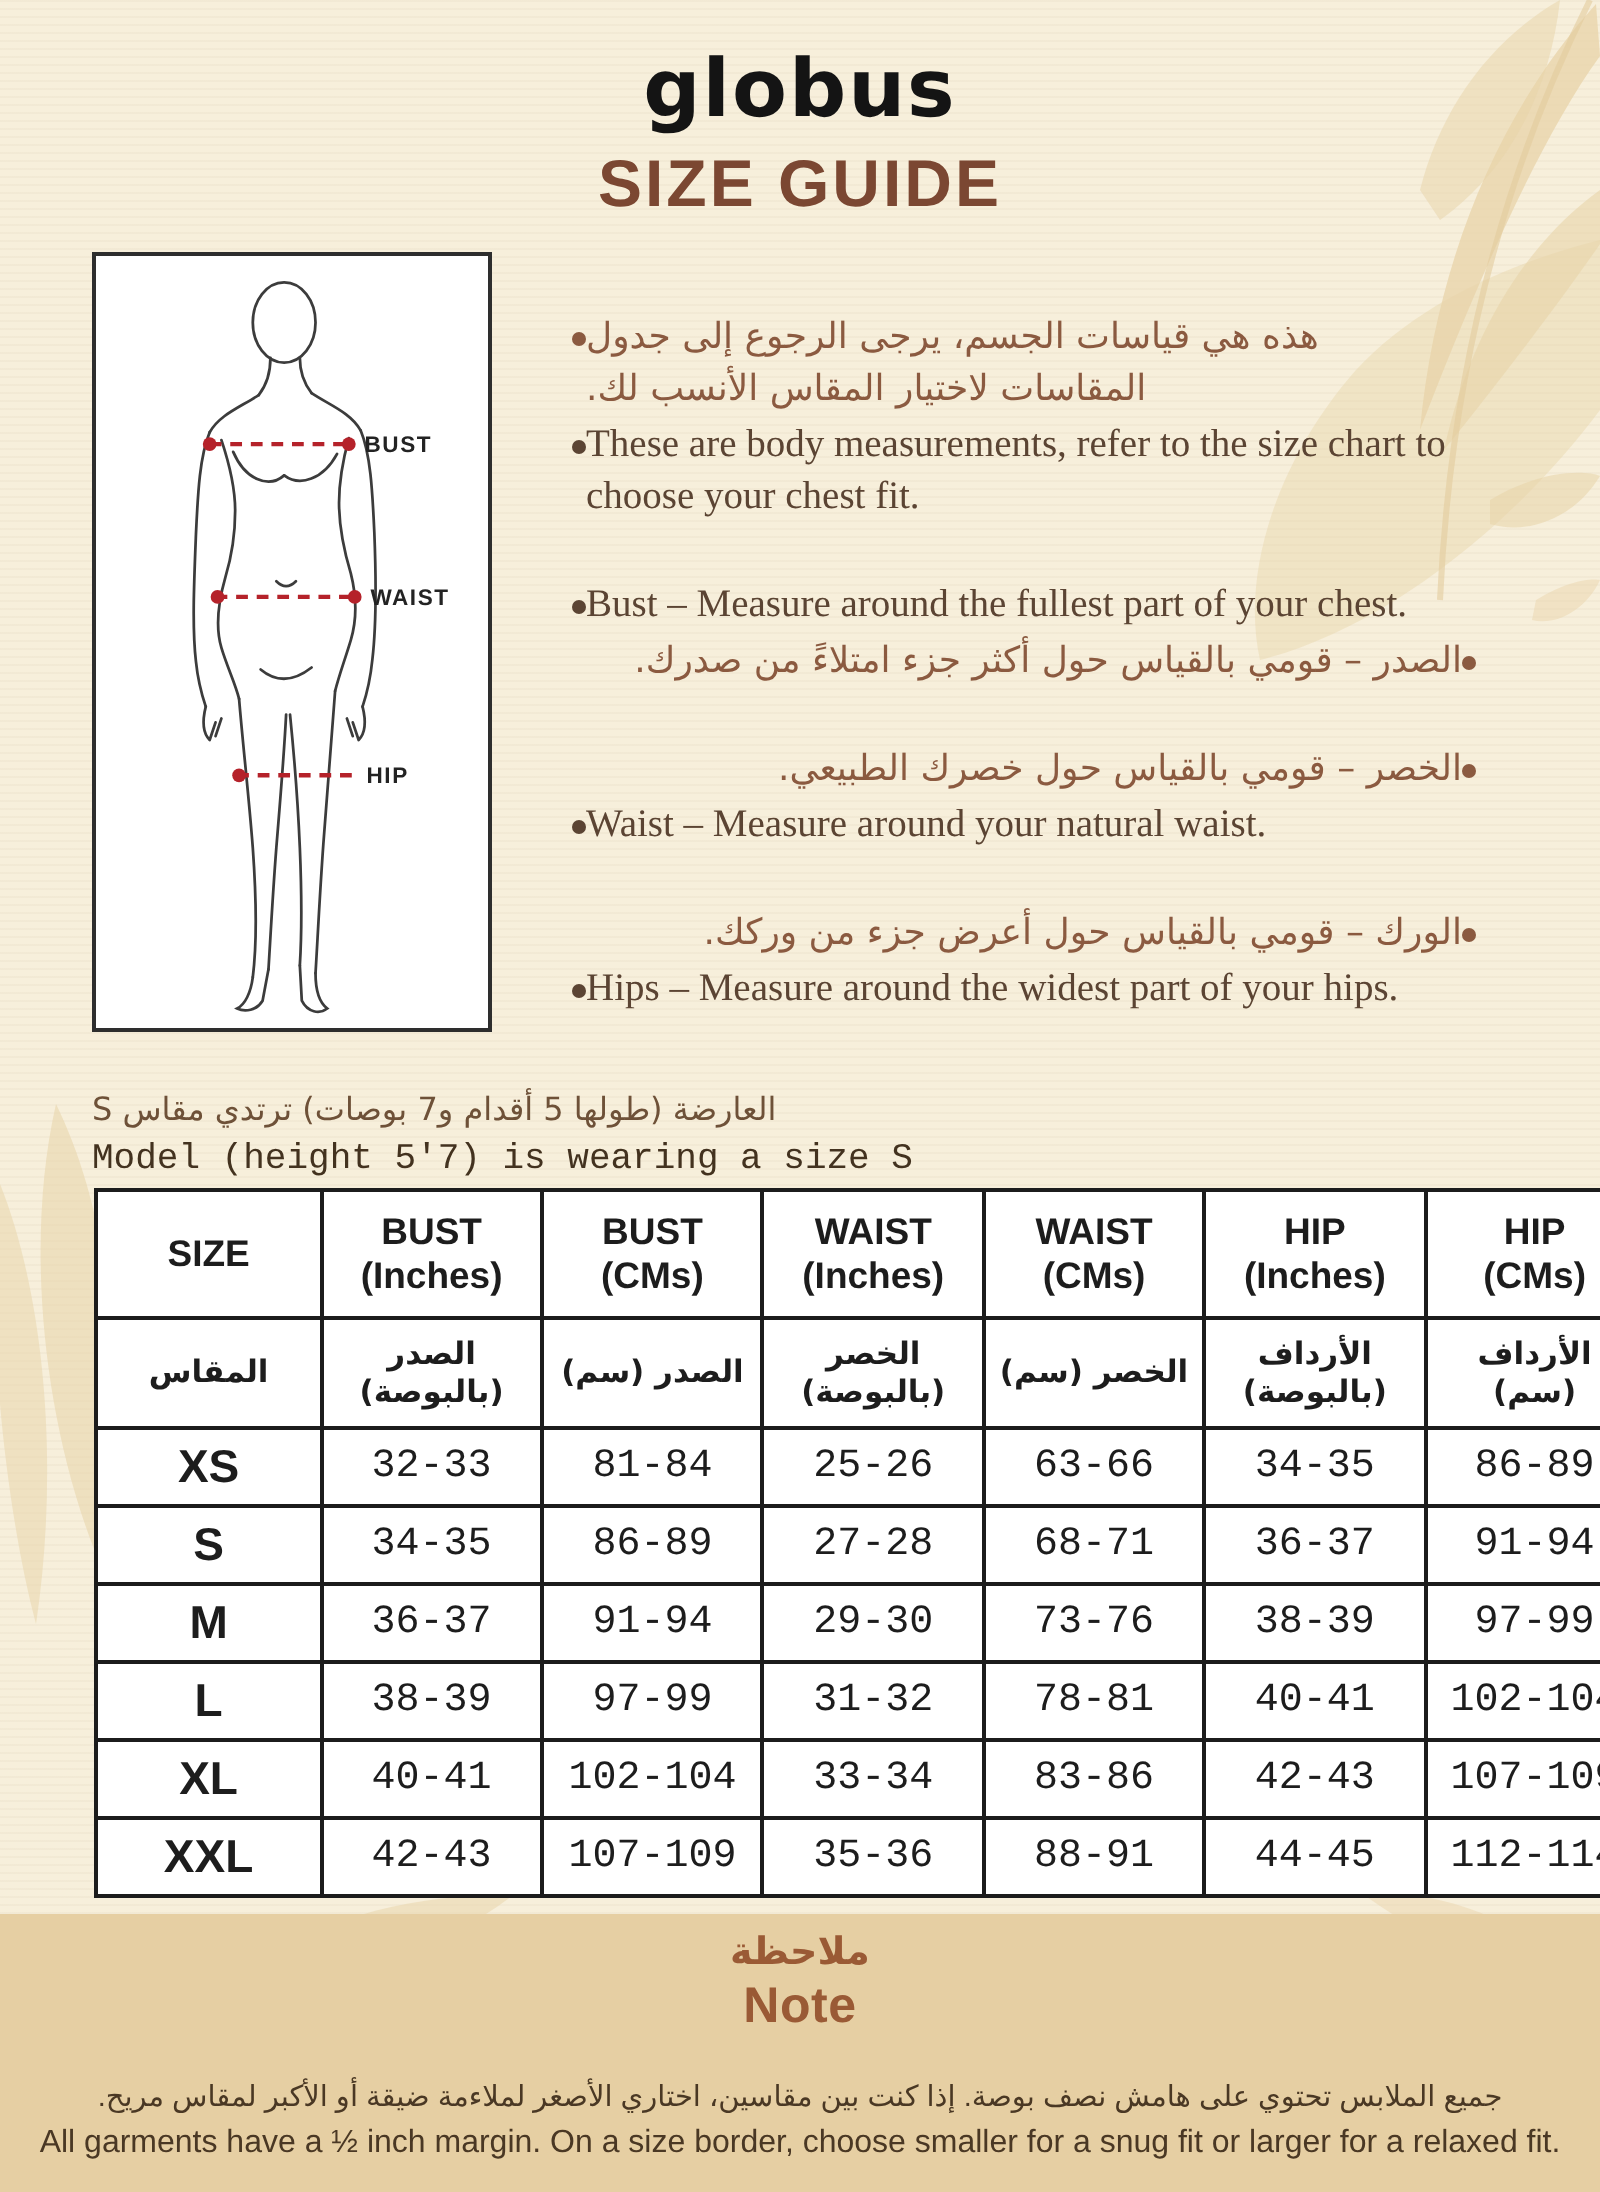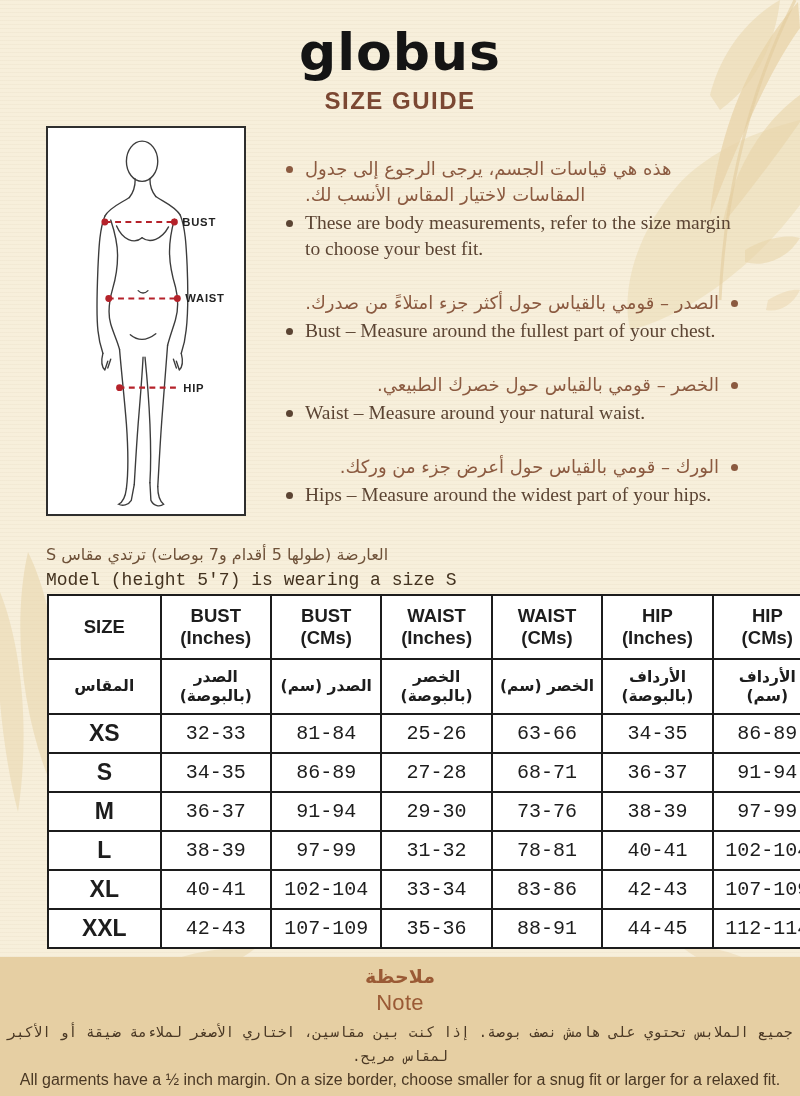--- a/index.html
+++ b/index.html
@@ -3,33 +3,33 @@
 <meta charset="utf-8">
 <style>
   *{box-sizing:border-box;margin:0;padding:0}
   html,body{margin:0}
   body{background:#d9cfba;font-family:"Liberation Sans",sans-serif}
   .page{position:relative;width:800px;height:1096px;margin:0 auto;background:var(--page_bg,#f7efdb);overflow:hidden}
   .texture{position:absolute;inset:0;background:repeating-linear-gradient(180deg,rgba(125,95,55,.04) 0 1px,rgba(255,255,255,0) 1px 4px);pointer-events:none}
   .decor{position:absolute;pointer-events:none}
 
   .header{position:absolute;top:22px;left:0;right:0;text-align:center;z-index:2}
-  .logo{font-family:"DejaVu Sans",sans-serif;font-weight:bold;font-size:52px;letter-spacing:1px;color:var(--brand_black,#141414)}
-  .subtitle{margin-top:5px;font-size:24px;font-weight:bold;letter-spacing:1.5px;color:var(--heading_brown,#7b4732)}
+  .logo{font-family:"DejaVu Sans",sans-serif;font-weight:bold;font-size:40px;letter-spacing:1px;color:var(--brand_black,#141414)}
+  .subtitle{margin-top:5px;font-size:33px;font-weight:bold;letter-spacing:1.5px;color:var(--heading_brown,#7b4732)}
 
   .figure-box{position:absolute;left:46px;top:126px;width:200px;height:390px;background:var(--panel_bg,#ffffff);border:2px solid #2e2e2e;z-index:2}
   .figure-box svg{display:block;width:100%;height:100%}
   .croquis{stroke:#3c3c3c;stroke-width:1.4;fill:none;stroke-linecap:round}
   .measure{stroke:var(--red_line,#b5222a);stroke-width:2.2;stroke-dasharray:6 4.5}
   .mdot{fill:var(--red_line,#b5222a)}
   .mlabel{font-family:"Liberation Sans",sans-serif;font-size:11.5px;font-weight:bold;letter-spacing:.8px;fill:#232323}
 
   .bullets{position:absolute;left:286px;top:156px;width:452px;display:flex;flex-direction:column;gap:28px;z-index:2}
   .group{display:flex;flex-direction:column;gap:2px}
-  .item{display:flex;align-items:flex-start;gap:12px}
+  .item{display:flex;align-items:flex-start;}
   .item .dot{flex:none;width:7px;height:7px;border-radius:50%;margin-top:10px}
   .item.ar .dot{background:var(--ar_text,#8b5a40)}
   .item.en .dot{background:var(--en_text,#5b4433)}
   .item .text{flex:1}
   .item.ar .text{direction:rtl;font-family:"DejaVu Sans",sans-serif;font-size:18px;line-height:26px;color:var(--ar_text,#8b5a40)}
   .item.en .text{font-family:"Liberation Serif",serif;font-size:19.5px;line-height:26px;color:var(--en_text,#5b4433)}
   .item.ar.align-left .text{text-align:left}
   .item.ar.dot-right{flex-direction:row-reverse}
   .item.ar.dot-right .text{text-align:right}
 
@@ -40,22 +40,22 @@
   .size-table{position:absolute;left:47px;top:594px;width:776px;border-collapse:collapse;background:var(--panel_bg,#ffffff);z-index:2}
   .size-table th,.size-table td{border:2px solid var(--table_border,#1c1c1c);text-align:center;vertical-align:middle;color:var(--ink,#1d1d1d)}
   th.h-en{height:64px;font-size:18.5px;line-height:22px;font-family:"Liberation Sans",sans-serif}
   th.h-en span:empty{display:none}
   th.h-ar{height:55px;font-size:15.5px;line-height:19px;font-family:"DejaVu Sans",sans-serif;direction:rtl;padding:2px 6px}
   td.c-size{font-weight:bold;font-size:23px;height:39px;font-family:"Liberation Sans",sans-serif}
   td.c-val{font-size:20px;font-family:Liberation Mono, monospace}
 
   .note-band{position:absolute;left:0;right:0;bottom:0;height:139px;background:var(--note_bg,#e6cfa3);text-align:center;padding-top:6px;z-index:3}
   .note-title-ar{direction:rtl;font-family:"DejaVu Sans",sans-serif;font-weight:bold;font-size:19px;line-height:26px;color:var(--note_title,#9a5a35)}
-  .note-title-en{font-weight:normal;font-size:22px;line-height:28px;letter-spacing:.3px;color:var(--note_title,#9a5a35)}
-  .note-body-ar{direction:rtl;font-family:Liberation Mono, monospace;font-size:14.5px;line-height:24px;color:var(--note_body,#4a3824);margin-top:4px}
+  .note-title-en{font-weight:bold;font-size:25px;line-height:28px;letter-spacing:.3px;color:var(--note_title,#9a5a35)}
+  .note-body-ar{direction:rtl;font-family:Liberation Sans, sans-serif;font-size:14.5px;line-height:24px;color:var(--note_body,#4a3824);margin-top:20px}
   .note-body-en{font-size:16px;line-height:22px;color:var(--note_body,#4a3824)}
 </style>
 </head>
 <body>
 
 <div class="page">
   <div class="texture"></div>
 
   <svg class="decor" style="right:0;top:0" width="240" height="490" viewBox="0 0 240 490">
     <g fill="#e8d3a8">
@@ -135,31 +135,31 @@
   </div>
 
   <div class="bullets">
     <div class="group">
       <div class="item ar align-left">
         <span class="dot"></span>
         <div class="text">هذه هي قياسات الجسم، يرجى الرجوع إلى جدول المقاسات لاختيار المقاس الأنسب لك.</div>
       </div>
       <div class="item en">
         <span class="dot"></span>
-        <div class="text">These are body measurements, refer to the size margin to choose your best fit.</div>
-      </div>
-    </div>
-    <div class="group">
+        <div class="text">These are body measurements, refer to the size chart to choose your chest fit.</div>
+      </div>
+    </div>
+    <div class="group">
+      <div class="item en">
+        <span class="dot"></span>
+        <div class="text">Bust – Measure around the fullest part of your chest.</div>
+      </div>
       <div class="item ar dot-right">
         <span class="dot"></span>
         <div class="text">الصدر – قومي بالقياس حول أكثر جزء امتلاءً من صدرك.</div>
-      </div>
-      <div class="item en">
-        <span class="dot"></span>
-        <div class="text">Bust – Measure around the fullest part of your chest.</div>
       </div>
     </div>
     <div class="group">
       <div class="item ar dot-right">
         <span class="dot"></span>
         <div class="text">الخصر – قومي بالقياس حول خصرك الطبيعي.</div>
       </div>
       <div class="item en">
         <span class="dot"></span>
         <div class="text">Waist – Measure around your natural waist.</div>

